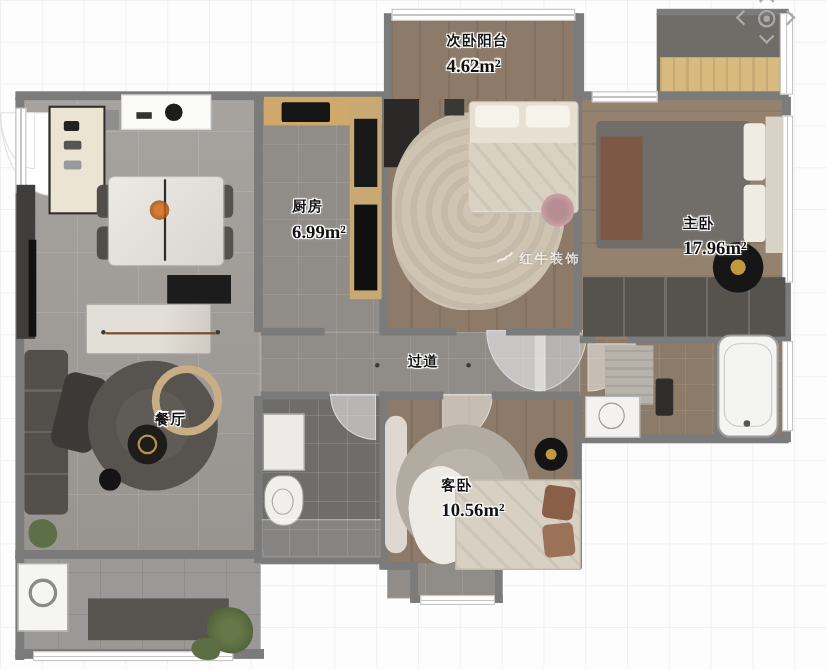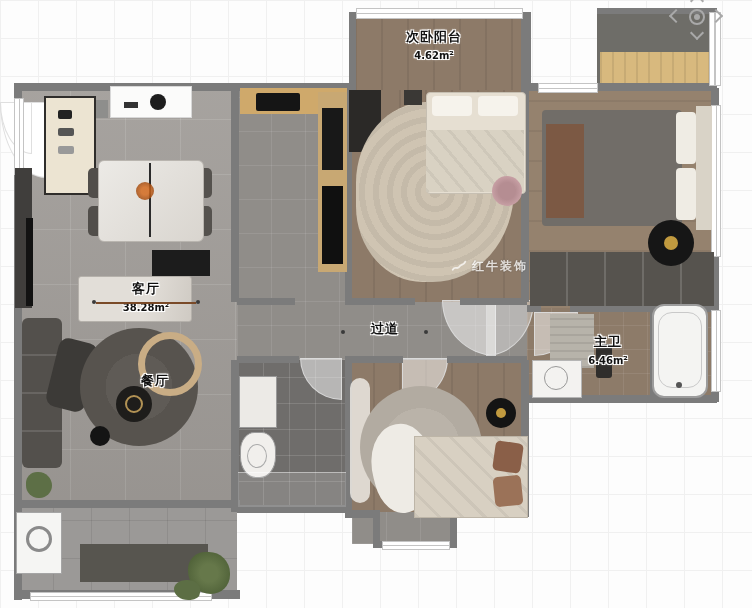--- a/index.html
+++ b/index.html
@@ -19,30 +19,30 @@
   .woodtile{background-color:#8d7b69;background-image:repeating-linear-gradient(0deg,rgba(255,255,255,.08) 0 1px,transparent 1px 24px),repeating-linear-gradient(90deg,rgba(255,255,255,.08) 0 1px,transparent 1px 24px);}
   .tileL{background-color:#a19d99;background-image:linear-gradient(rgba(255,255,255,.06),rgba(0,0,0,.06)),repeating-linear-gradient(0deg,rgba(255,255,255,.12) 0 1px,transparent 1px 55px),repeating-linear-gradient(90deg,rgba(255,255,255,.12) 0 1px,transparent 1px 55px);}
   .tileM{background-color:#908d89;background-image:repeating-linear-gradient(0deg,rgba(255,255,255,.09) 0 1px,transparent 1px 34px),repeating-linear-gradient(90deg,rgba(255,255,255,.09) 0 1px,transparent 1px 34px);}
   .tileD{background-color:#6f6d6b;background-image:repeating-linear-gradient(0deg,rgba(255,255,255,.13) 0 1px,transparent 1px 26px),repeating-linear-gradient(90deg,rgba(255,255,255,.13) 0 1px,transparent 1px 26px);}
   .tileB{background-color:#9b9997;background-image:repeating-linear-gradient(0deg,rgba(0,0,0,.08) 0 1px,transparent 1px 38px),repeating-linear-gradient(90deg,rgba(0,0,0,.08) 0 1px,transparent 1px 38px);}
   .wall{background:#7b7b7b;}
   .winH{background:#fff;border:1px solid #c4c4c4;background-image:linear-gradient(to bottom,transparent 44%,#c4c4c4 44%,#c4c4c4 58%,transparent 58%);}
   .winV{background:#fff;border:1px solid #c4c4c4;background-image:linear-gradient(to right,transparent 44%,#c4c4c4 44%,#c4c4c4 58%,transparent 58%);}
   .arc{background:rgba(255,255,255,.5);border:1px solid rgba(220,220,220,.9);}
   
-  .room-label{position:absolute;transform:translateX(-50%);text-align:center;color:#111;font-weight:bold;z-index:40;line-height:1;}
+  .room-label{position:absolute;transform:translateX(-50%);color:#111;font-weight:bold;z-index:40;line-height:1;font-family:Liberation Serif, serif;}
   .room-label .nm{font-size:13px;letter-spacing:1px;
     text-shadow:-1px -1px 0 #fff,1px -1px 0 #fff,-1px 1px 0 #fff,1px 1px 0 #fff,0 0 3px #fff;}
-  .room-label .ar{font-size:10px;margin-top:8px;
+  .room-label .ar{font-size:17px;margin-top:8px;
     text-shadow:-1px -1px 0 #fff,1px -1px 0 #fff,-1px 1px 0 #fff,1px 1px 0 #fff,0 0 3px #fff;}
   
   .chev{position:absolute;width:8px;height:8px;border-left:2px solid #a9a9a9;border-bottom:2px solid #a9a9a9;cursor:pointer;}
   .pan-target{position:absolute;width:12px;height:12px;border:2px solid #a9a9a9;border-radius:50%;cursor:pointer;}
   .pan-target::after{content:'';position:absolute;left:3px;top:3px;width:6px;height:6px;border-radius:50%;background:#a9a9a9;}
-  .wm{position:absolute;display:flex;gap:4px;z-index:35;opacity:.85;margin-top:32px;}
+  .wm{position:absolute;display:flex;align-items:center;gap:4px;z-index:35;opacity:.85;}
   .wm .wm-text{font-size:12px;font-weight:bold;color:rgba(255,255,255,.9);letter-spacing:2px;text-shadow:0 0 2px rgba(0,0,0,.35);}
   .dot{position:absolute;width:4px;height:4px;border-radius:50%;background:#3a3a3a;z-index:41;}
 </style>
 </head>
 <body>
 
 <div class="abs" style="left:0;top:0;width:752px;height:608px;">
 
   <div class="abs tileL" style="left:15px;top:90px;width:222px;height:415px;"></div>
   <div class="abs tileM" style="left:237px;top:90px;width:110px;height:212px;"></div>
@@ -200,33 +200,37 @@
     <svg width="18" height="18" viewBox="0 0 20 20">
       <path d="M3 13 C6 8,8 14,11 9 C13 6,15 9,17 4" stroke="rgba(255,255,255,.85)" fill="none" stroke-width="2" stroke-linecap="round"></path>
     </svg>
     <span class="wm-text">红牛装饰</span>
   </div>
 
   <div class="room-label" style="left:434px;top:30px;">
     <div class="nm">次卧阳台</div>
     <div class="ar">4.62m²</div>
   </div>
-  <div class="room-label" style="left:146px;top:282px;">
-    <div class="nm">客厅</div>
-    <div class="ar">38.28m²</div>
+  <div class="room-label" style="left:650px;top:196px;">
+    <div class="nm">主卧</div>
+    <div class="ar">17.96m²</div>
+  </div>
+  <div class="room-label" style="left:290px;top:181px;">
+    <div class="nm">厨房</div>
+    <div class="ar">6.99m²</div>
   </div>
   <div class="room-label" style="left:385px;top:322px;">
     <div class="nm">过道</div>
   </div>
   <div class="room-label" style="left:155px;top:374px;">
     <div class="nm">餐厅</div>
   </div>
-  <div class="room-label" style="left:608px;top:335px;">
-    <div class="nm">主卫</div>
-    <div class="ar">6.46m²</div>
+  <div class="room-label" style="left:430px;top:434px;">
+    <div class="nm">客卧</div>
+    <div class="ar">10.56m²</div>
   </div>
 </div>
 
 <div class="abs" style="left:664px;top:-6px;width:70px;height:48px;z-index:50;">
   <span class="chev" style="left:28px;top:2px;transform:rotate(135deg);"></span>
   <span class="chev" style="left:7px;top:17px;transform:rotate(45deg);"></span>
   <span class="pan-target" style="left:25px;top:15px;"></span>
   <span class="chev" style="left:47px;top:17px;transform:rotate(225deg);"></span>
   <span class="chev" style="left:28px;top:34px;transform:rotate(-45deg);"></span>
 </div>

